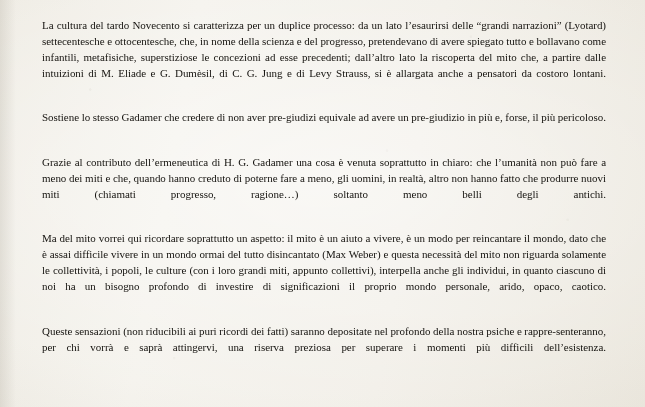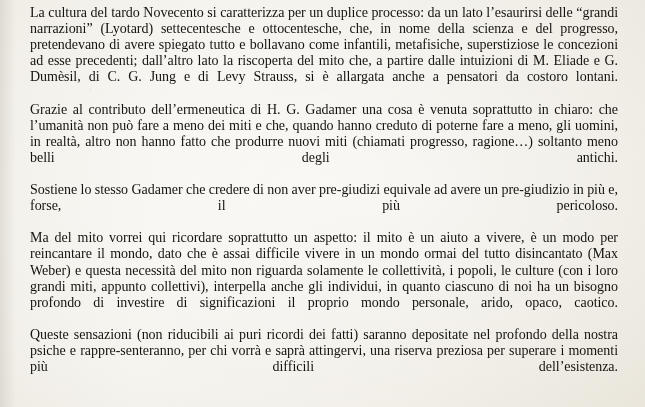--- a/index.html
+++ b/index.html
@@ -57,24 +57,24 @@
 
   #text-body {
     position: absolute;
     left: 30px;
     top: 5px;
     width: 588px;
     z-index: 2;
   }
 
   p.para {
-    margin: 0;
+    margin: 12px;
     text-align: justify;
     text-justify: inter-word;
-    font-size: 14px;
+    font-size: 11px;
     line-height: 16.1px;
     color: #15130f;
     letter-spacing: -0.03px;
     word-spacing: -0.1px;
     -webkit-font-smoothing: antialiased;
   }
 
   
   p.para:after {
     content: "";
@@ -84,19 +84,19 @@
   p.para {
     text-align-last: left;
   }
 </style>
 </head>
 <body>
 
 <div id="page">
   <div id="text-body">
     <p class="para">La cultura del tardo Novecento si caratterizza per un duplice processo: da un lato l’esaurirsi delle “grandi narrazioni” (Lyotard) settecentesche e ottocentesche, che, in nome della scienza e del progresso, pretendevano di avere spiegato tutto e bollavano come infantili, metafisiche, superstiziose le concezioni ad esse precedenti; dall’altro lato la riscoperta del mito che, a partire dalle intuizioni di M. Eliade e G. Dumèsil, di C. G. Jung e di Levy Strauss, si è allargata anche a pensatori da costoro lontani.</p>
+    <p class="para">Sostiene lo stesso Gadamer che credere di non aver pre-giudizi equivale ad avere un pre-giudizio in più e, forse, il più pericoloso.</p>
     <p class="para">Grazie al contributo dell’ermeneutica di H. G. Gadamer una cosa è venuta soprattutto in chiaro: che l’umanità non può fare a meno dei miti e che, quando hanno creduto di poterne fare a meno, gli uomini, in realtà, altro non hanno fatto che produrre nuovi miti (chiamati progresso, ragione…) soltanto meno belli degli antichi.</p>
-    <p class="para">Sostiene lo stesso Gadamer che credere di non aver pre-giudizi equivale ad avere un pre-giudizio in più e, forse, il più pericoloso.</p>
     <p class="para">Ma del mito vorrei qui ricordare soprattutto un aspetto: il mito è un aiuto a vivere, è un modo per reincantare il mondo, dato che è assai difficile vivere in un mondo ormai del tutto disincantato (Max Weber) e questa necessità del mito non riguarda solamente le collettività, i popoli, le culture (con i loro grandi miti, appunto collettivi), interpella anche gli individui, in quanto ciascuno di noi ha un bisogno profondo di investire di significazioni il proprio mondo personale, arido, opaco, caotico.</p>
     <p class="para">Queste sensazioni (non riducibili ai puri ricordi dei fatti) saranno depositate nel profondo della nostra psiche e rappre-senteranno, per chi vorrà e saprà attingervi, una riserva preziosa per superare i momenti più difficili dell’esistenza.</p>
 
   </div>
 </div>
 
 </body></html>

